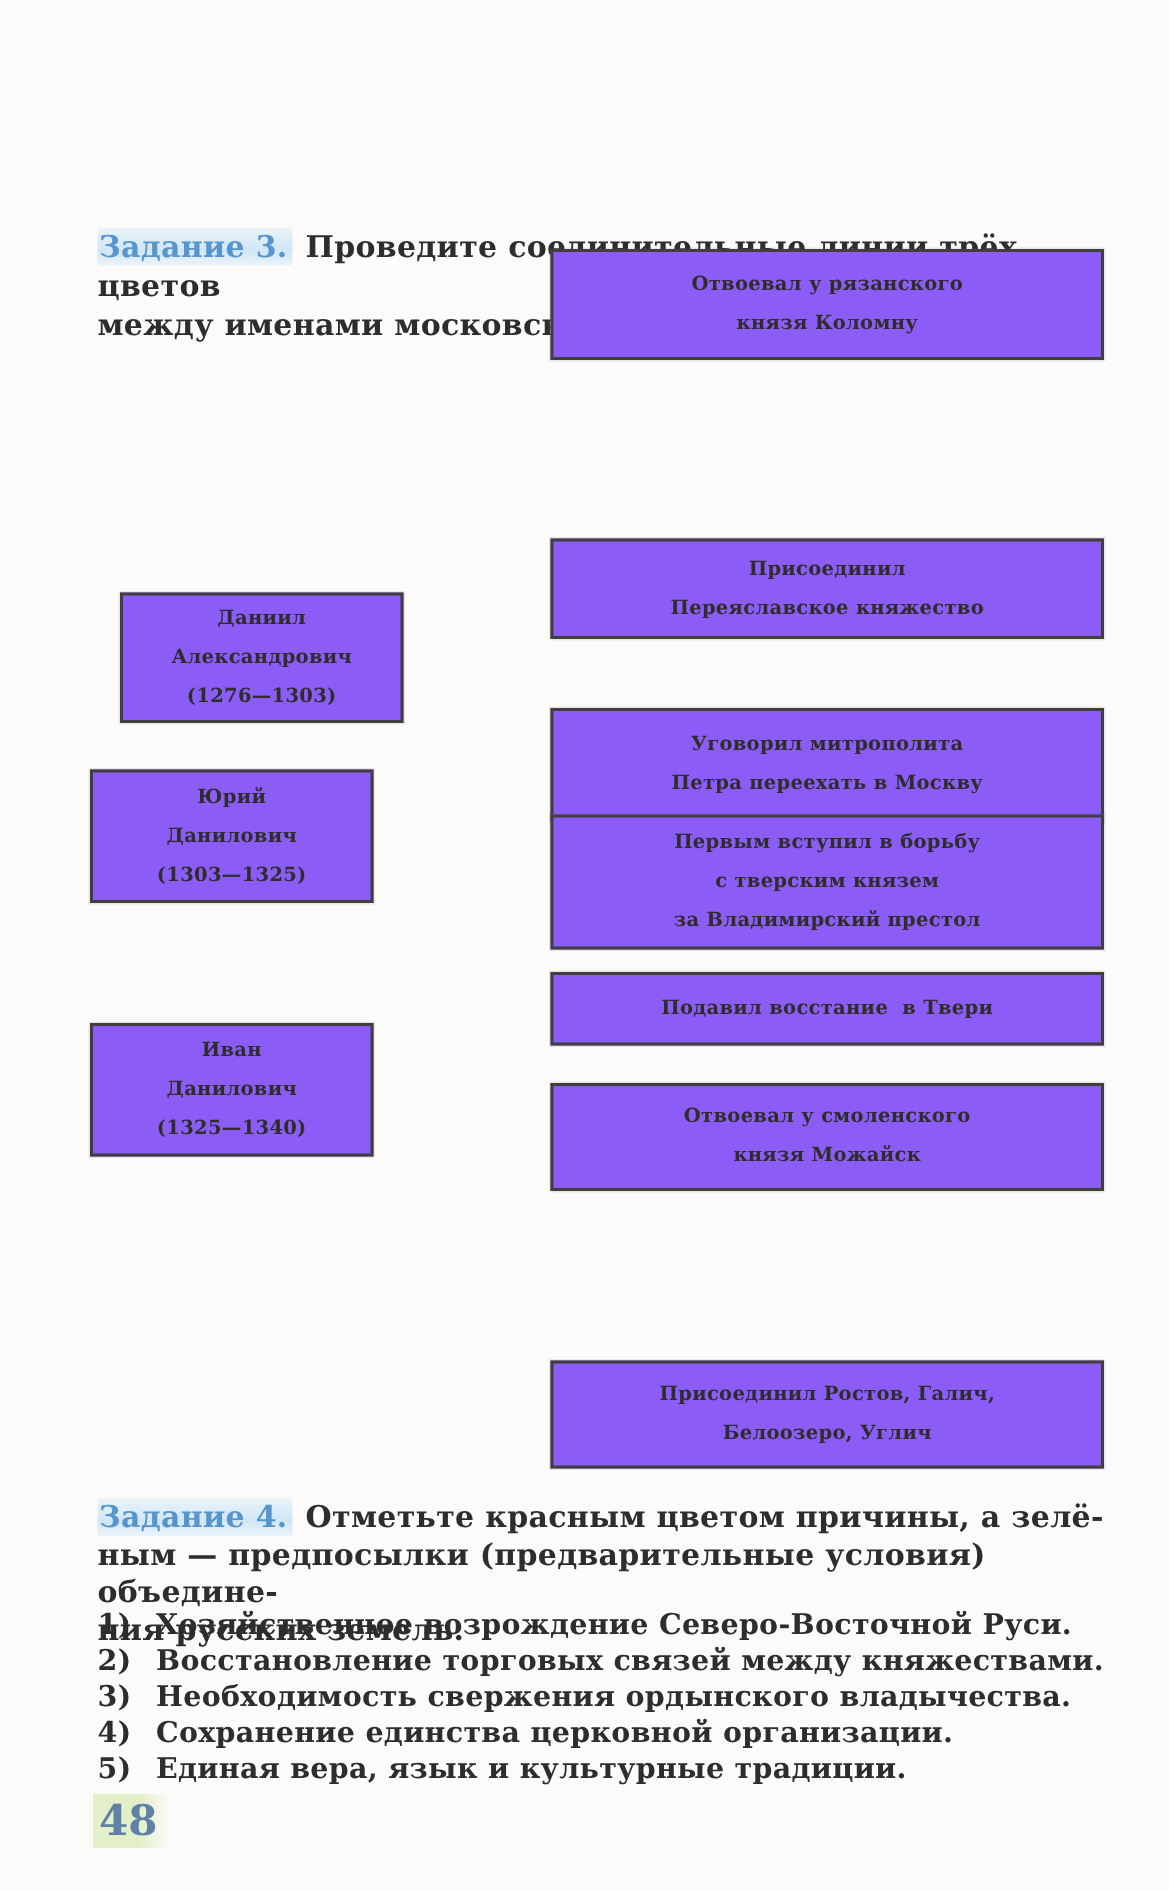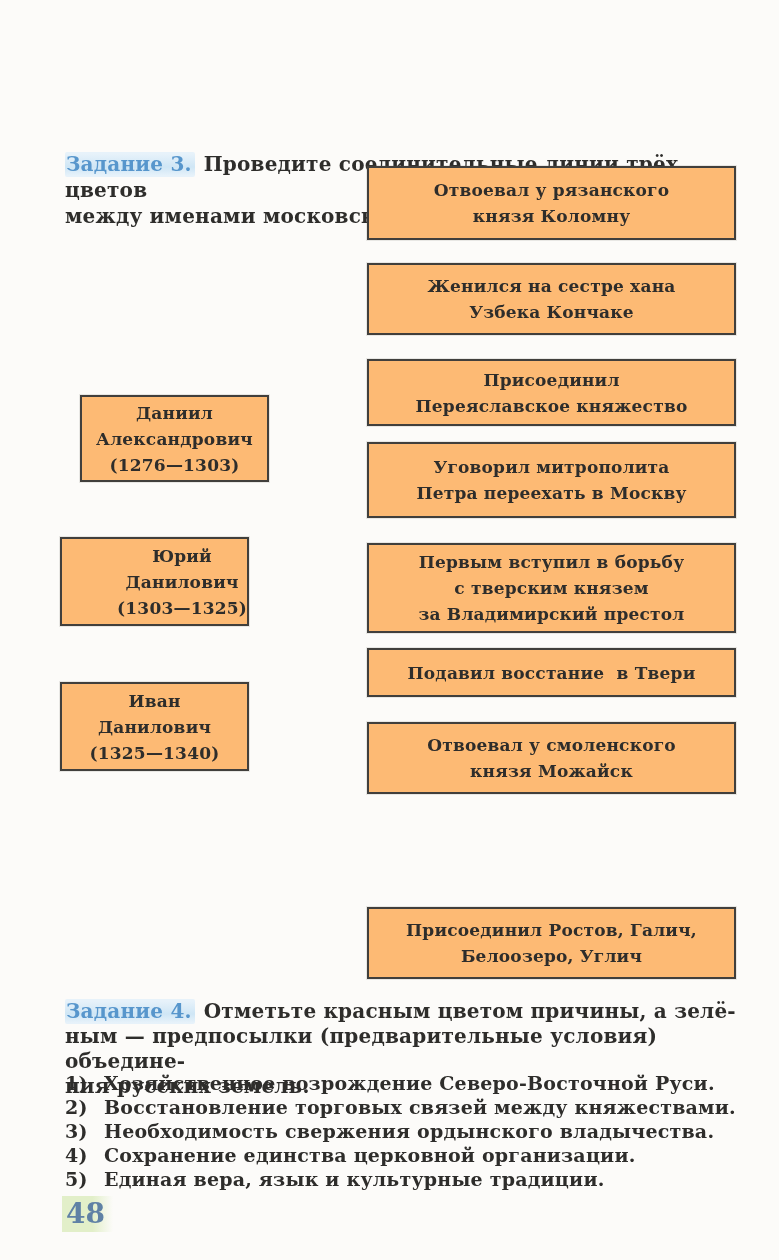--- a/index.html
+++ b/index.html
@@ -27,27 +27,27 @@
     padding:0 3px 1px 1px;
     border-radius:2px;
   }
   .heading-rest{
     white-space:pre-line;
     margin-left:9px;
   }
   
   .box{
     position:absolute;
-    background:#fdba74;
+    background:#8b5cf6;
     border:2px solid #413f3c;
     box-shadow:0 0 0 1px rgba(90,88,84,0.12);
     display:flex;align-items:center;justify-content:center;
     text-align:center;
     font-weight:700;
-    font-size:17px;line-height:26px;
+    font-size:13px;line-height:26px;
     letter-spacing:0.2px;
   }
   .box .box-text{white-space:pre-wrap;}
   .prince-box{left:60px;width:185px;}
   .deed-box{left:367px;width:365px;}
   
   .t4-list{
     position:absolute;left:65px;top:1071px;width:700px;
     font-size:19px;line-height:24px;font-weight:700;
     letter-spacing:0.2px;
@@ -72,44 +72,40 @@
   <div class="task-heading task3-heading">
     <span class="task-label">Задание 3.</span><span class="heading-rest">Проведите соединительные линии трёх цветов
 между именами московских князей и их делами.</span>
   </div>
 
   <div class="box prince-box" style="top:395px;height:83px;margin-left:20px;">
     <span class="box-text">Даниил
 Александрович
 (1276—1303)</span>
   </div>
-  <div class="box prince-box" style="top:537px;height:85px;justify-content:flex-end;">
+  <div class="box prince-box" style="top:513px;height:85px;">
     <span class="box-text">Юрий
 Данилович
 (1303—1325)</span>
   </div>
   <div class="box prince-box" style="top:682px;height:85px;">
     <span class="box-text">Иван
 Данилович
 (1325—1340)</span>
   </div>
 
   <div class="box deed-box" style="top:166px;height:70px;">
     <span class="box-text">Отвоевал у рязанского
 князя Коломну</span>
   </div>
-  <div class="box deed-box" style="top:263px;height:68px;">
-    <span class="box-text">Женился на сестре хана
-Узбека Кончаке</span>
-  </div>
   <div class="box deed-box" style="top:359px;height:63px;">
     <span class="box-text">Присоединил
 Переяславское княжество</span>
   </div>
-  <div class="box deed-box" style="top:442px;height:72px;text-align:center;">
+  <div class="box deed-box" style="top:472px;height:72px;text-align:center;">
     <span class="box-text">Уговорил митрополита
 Петра переехать в Москву</span>
   </div>
   <div class="box deed-box" style="top:543px;height:86px;">
     <span class="box-text">Первым вступил в борьбу
 с тверским князем
 за Владимирский престол</span>
   </div>
   <div class="box deed-box" style="top:648px;height:45px;">
     <span class="box-text">Подавил восстание  в Твери</span>

